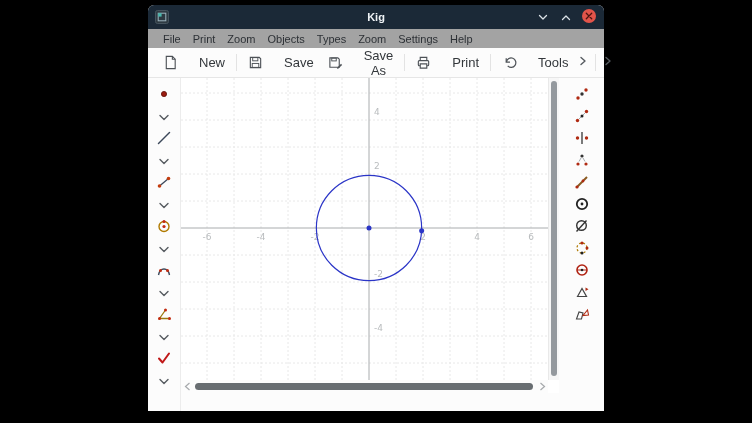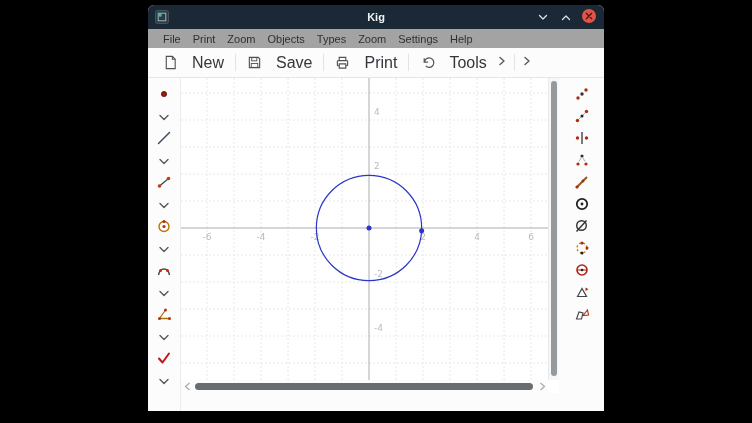--- a/index.html
+++ b/index.html
@@ -20,22 +20,22 @@
   .wbtn { background:none; border:none; width:16px; height:16px; display:flex;
           align-items:center; justify-content:center; cursor:default; padding:0; }
 
   
   .menubar { height:19px; display:flex; align-items:center; padding:0 9px; background:#a3a3a3; }
   .menu-item { font-size:11px; color:#2d3136; padding:1px 6px; border-radius:2px; }
 
   
   .toolbar { height:30px; display:flex; align-items:center; padding:0 8px;
              border-bottom:1px solid #e6e6e6; background:#fcfcfc; }
-  .tbtn { display:flex; align-items:center; gap:14px; padding:3px 7px; border:none;
-          background:none; font-size:16px; color:#33373b; border-radius:3px; font-family:inherit; }
+  .tbtn { display:flex; align-items:center; gap:21px; padding:3px 7px; border:none;
+          background:none; font-size:13px; color:#33373b; border-radius:3px; font-family:inherit; }
   .tbtn .ic { display:flex; align-items:center; }
   .tsep { width:1px; height:17px; background:#e3e3e3; margin:0 4px; flex:none; }
   .tovr { display:flex; align-items:center; padding:3px 3px; border:none; background:none; }
 
   
   .content { display:flex; height:333px; }
 
   .left-tools { width:32px; display:flex; flex-direction:column; align-items:center;
                 padding-top:6px; background:#fcfcfc; }
   .right-tools { width:45px; display:flex; flex-direction:column; align-items:center;
@@ -127,20 +127,30 @@
       <span class="tsep"></span>
       <button class="tbtn">
         <span class="ic">
           <svg width="15" height="15" viewBox="0 0 16 16">
               <path d="M2.5 2.5H12l1.5 1.5v9.5H2.5z" fill="none" stroke="#4d5257" stroke-width="1.2"></path>
               <rect x="5" y="2.8" width="5.5" height="3.4" fill="none" stroke="#4d5257" stroke-width="1"></rect>
               <rect x="4.5" y="9" width="7" height="4.2" fill="none" stroke="#4d5257" stroke-width="1"></rect>
             </svg>
         </span>
         <span>Save</span>
+      </button>
+      <button class="tbtn">
+        <span class="ic">
+          <svg width="15" height="15" viewBox="0 0 16 16">
+              <path d="M2 3h8.5L12 4.5V13H2z" fill="none" stroke="#4d5257" stroke-width="1.2"></path>
+              <rect x="4" y="3.3" width="4.8" height="3" fill="none" stroke="#4d5257" stroke-width="1"></rect>
+              <path d="M10 14.5l4.5-4.5" stroke="#4d5257" stroke-width="1.6"></path>
+            </svg>
+        </span>
+        <span>Save As</span>
       </button>
       <span class="tsep"></span>
       <button class="tbtn">
         <span class="ic">
           <svg width="15" height="15" viewBox="0 0 16 16">
               <rect x="2.5" y="6" width="11" height="5.5" rx="1" fill="none" stroke="#4d5257" stroke-width="1.2"></rect>
               <path d="M4.5 6V2.5h7V6" fill="none" stroke="#4d5257" stroke-width="1.2"></path>
               <path d="M4.5 9.5h7V14h-7z" fill="#fcfcfc" stroke="#4d5257" stroke-width="1.2"></path>
             </svg>
         </span>

